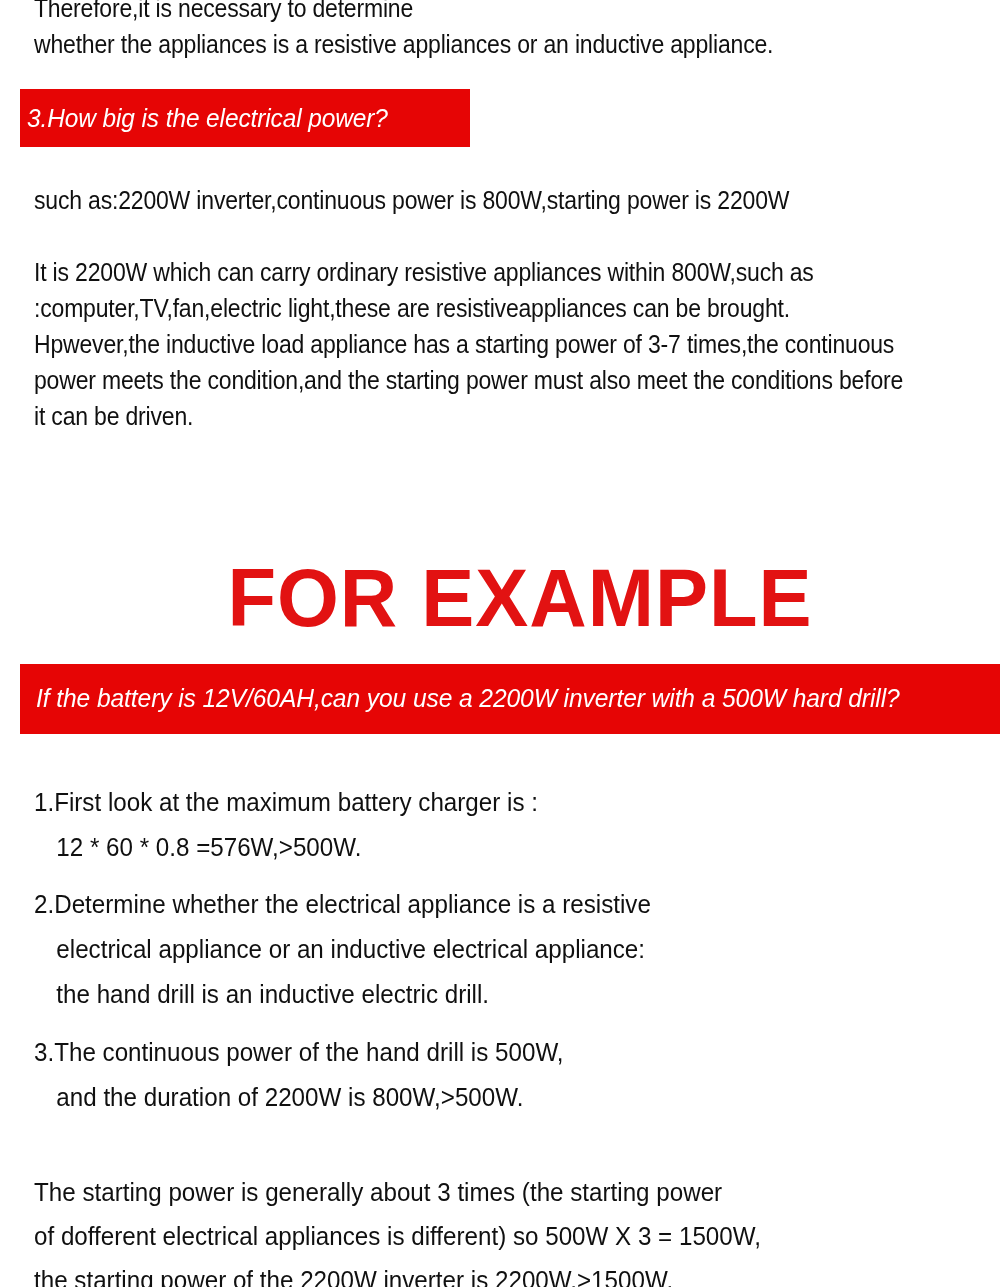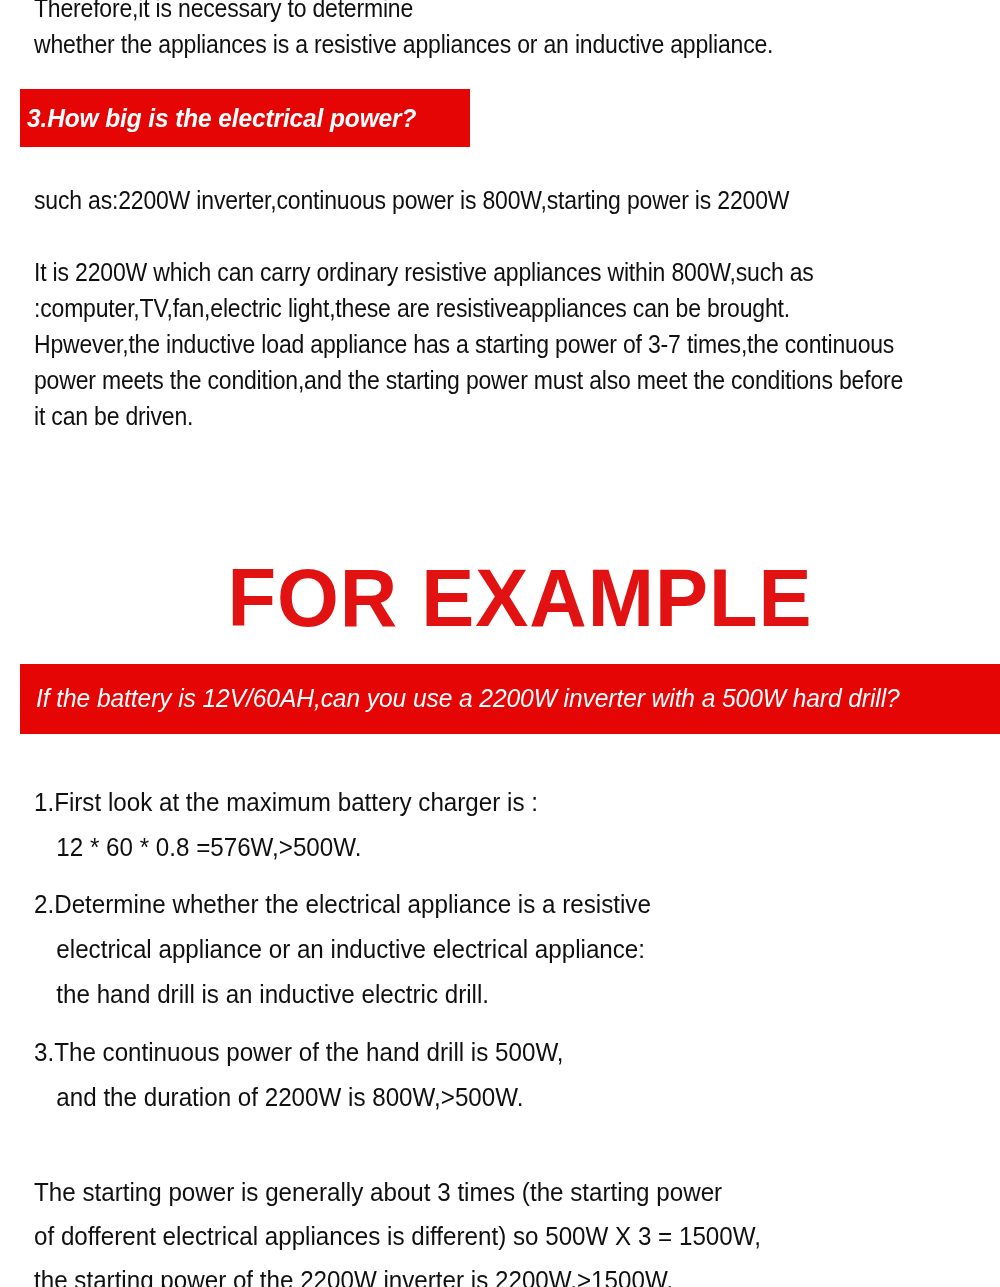--- a/index.html
+++ b/index.html
@@ -55,21 +55,20 @@
     transform-origin: left center;
   }
 
   #banner-q3 {
     left: 0;
     top: 89px;
     width: 450px;
     height: 58px;
     padding-left: 7px;
     box-sizing: border-box;
-    font-weight: bold;
   }
   #banner-q3 .banner-text { font-size: 26px; }
 
   #banner-example {
     left: 0;
     top: 664px;
     width: 1000px;
     height: 70px;
     padding-left: 16px;
     box-sizing: border-box;

